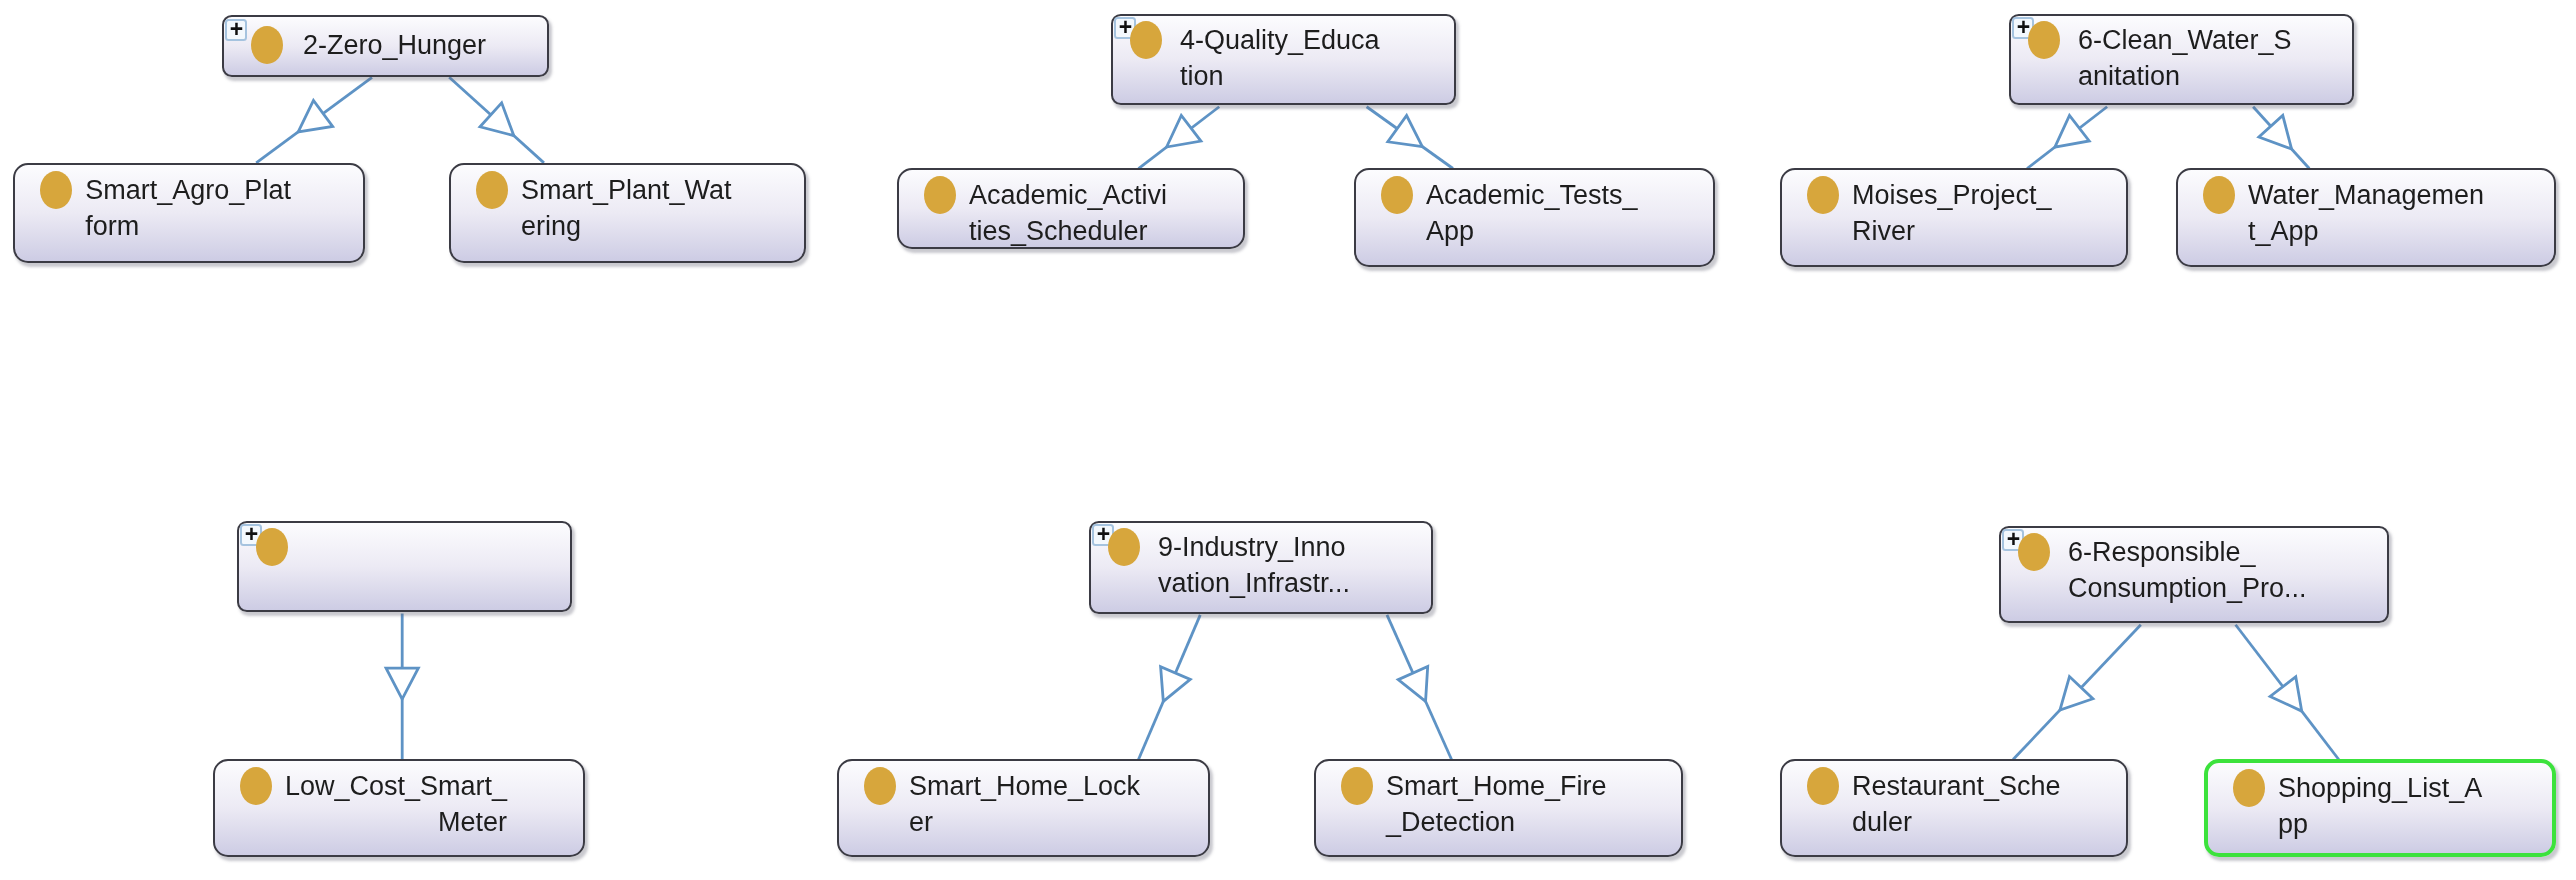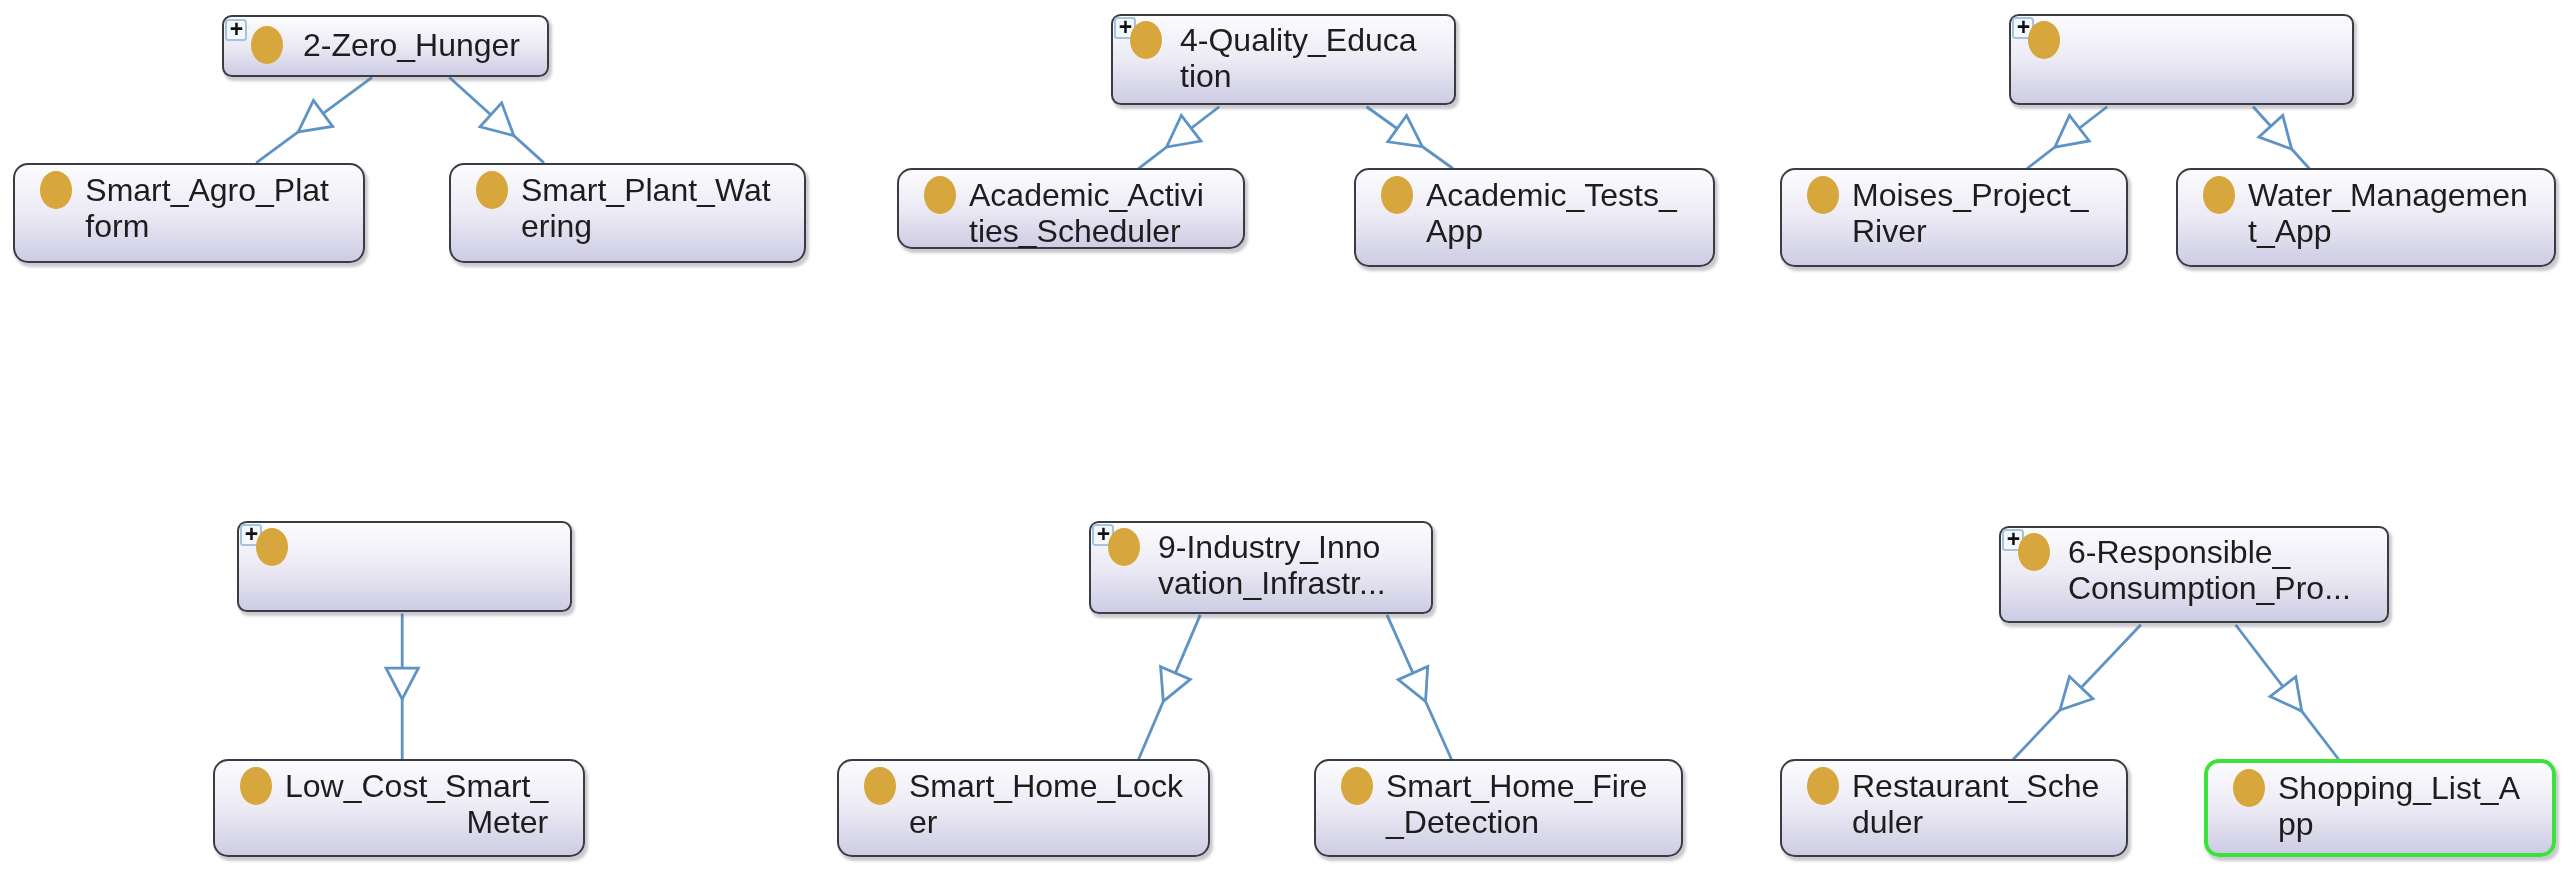--- a/index.html
+++ b/index.html
@@ -17,21 +17,21 @@
 
   .icon-circle { position:absolute; width:32px; height:38px; border-radius:50%;
                  background:#d7a63c; }
 
   .expander { position:absolute; left:1.4px; top:1.4px; width:22px; height:22px;
               box-sizing:border-box; background:#f3f8fd; border:2.1px solid #a5c3df;
               border-radius:3.5px; text-align:center; }
   .expander span { display:block; font-size:23px; font-weight:bold; color:#101010;
                    line-height:17px; }
 
-  .label { position:absolute; font-size:32px; line-height:36px; color:#1d1d1d;
+  .label { position:absolute; font-size:27px; line-height:36px; color:#1d1d1d;
            white-space:pre-line; }
 </style>
 </head>
 <body>
 
 <div id="canvas">
   <svg id="edge-layer" width="2576" height="881" viewBox="0 0 3670 1255">
       <line x1="530" y1="110" x2="365" y2="232" stroke="#5e93c5" stroke-width="4"></line>
       <polygon points="424.86035322483144,187.73961761557916 446.565501086154,143.08666075583554 473.9137924641832,180.07410401300612" fill="#ffffff" stroke="#5e93c5" stroke-width="4" stroke-linejoin="miter"></polygon>
       <line x1="640" y1="110" x2="775" y2="232" stroke="#5e93c5" stroke-width="4"></line>
@@ -89,20 +89,22 @@
       <div class="node child" style="left: 1354px; top: 168px; width: 361px; height: 99px;">
         <span class="icon-circle" style="left: 25px; top: 6.3px;"></span>
         <div class="label" style="left: 70px; top: 7px;">Academic_Tests_
 App</div>
       </div>
       <div class="node parent" style="left: 2009px; top: 14px; width: 345px; height: 91px;">
         <div class="expander">
           <span>+</span>
         </div>
         <span class="icon-circle" style="left: 17px; top: 4.9px;"></span>
+        <div class="label" style="left: 67px; top: 5.6px;">6-Clean_Water_S
+anitation</div>
       </div>
       <div class="node child" style="left: 1780px; top: 168px; width: 348px; height: 99px;">
         <span class="icon-circle" style="left: 25px; top: 6.3px;"></span>
         <div class="label" style="left: 70px; top: 7px;">Moises_Project_
 River</div>
       </div>
       <div class="node child" style="left: 2176px; top: 168px; width: 380px; height: 99px;">
         <span class="icon-circle" style="left: 25px; top: 6.3px;"></span>
         <div class="label" style="left: 70px; top: 7px;">Water_Managemen
 t_App</div>

